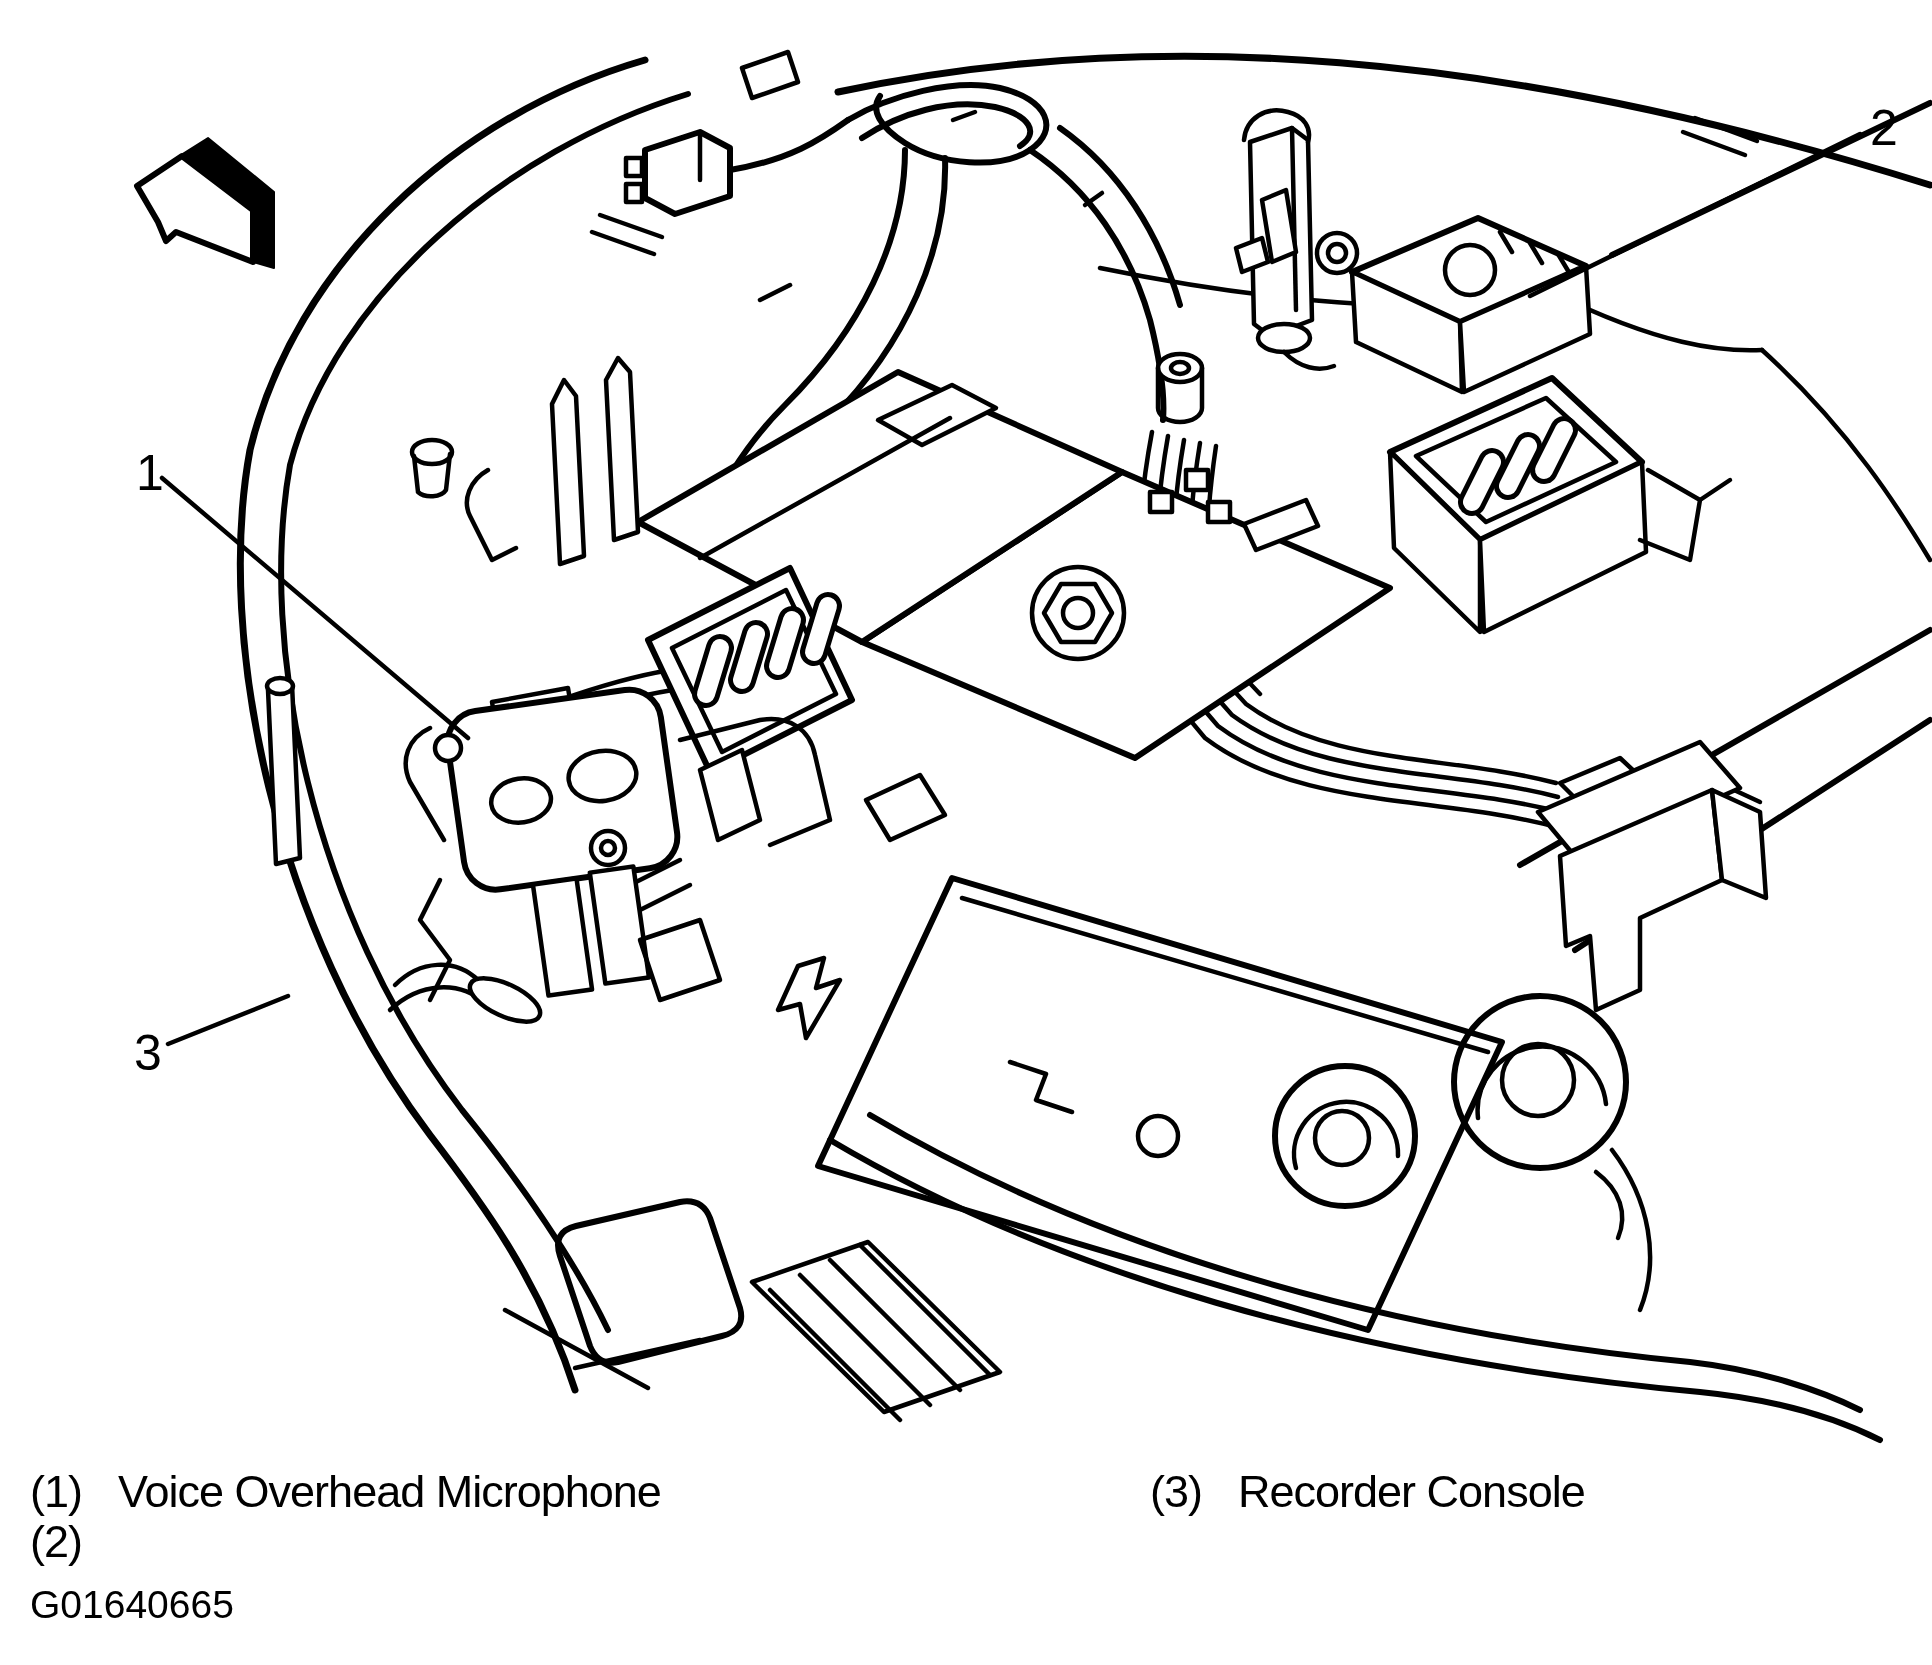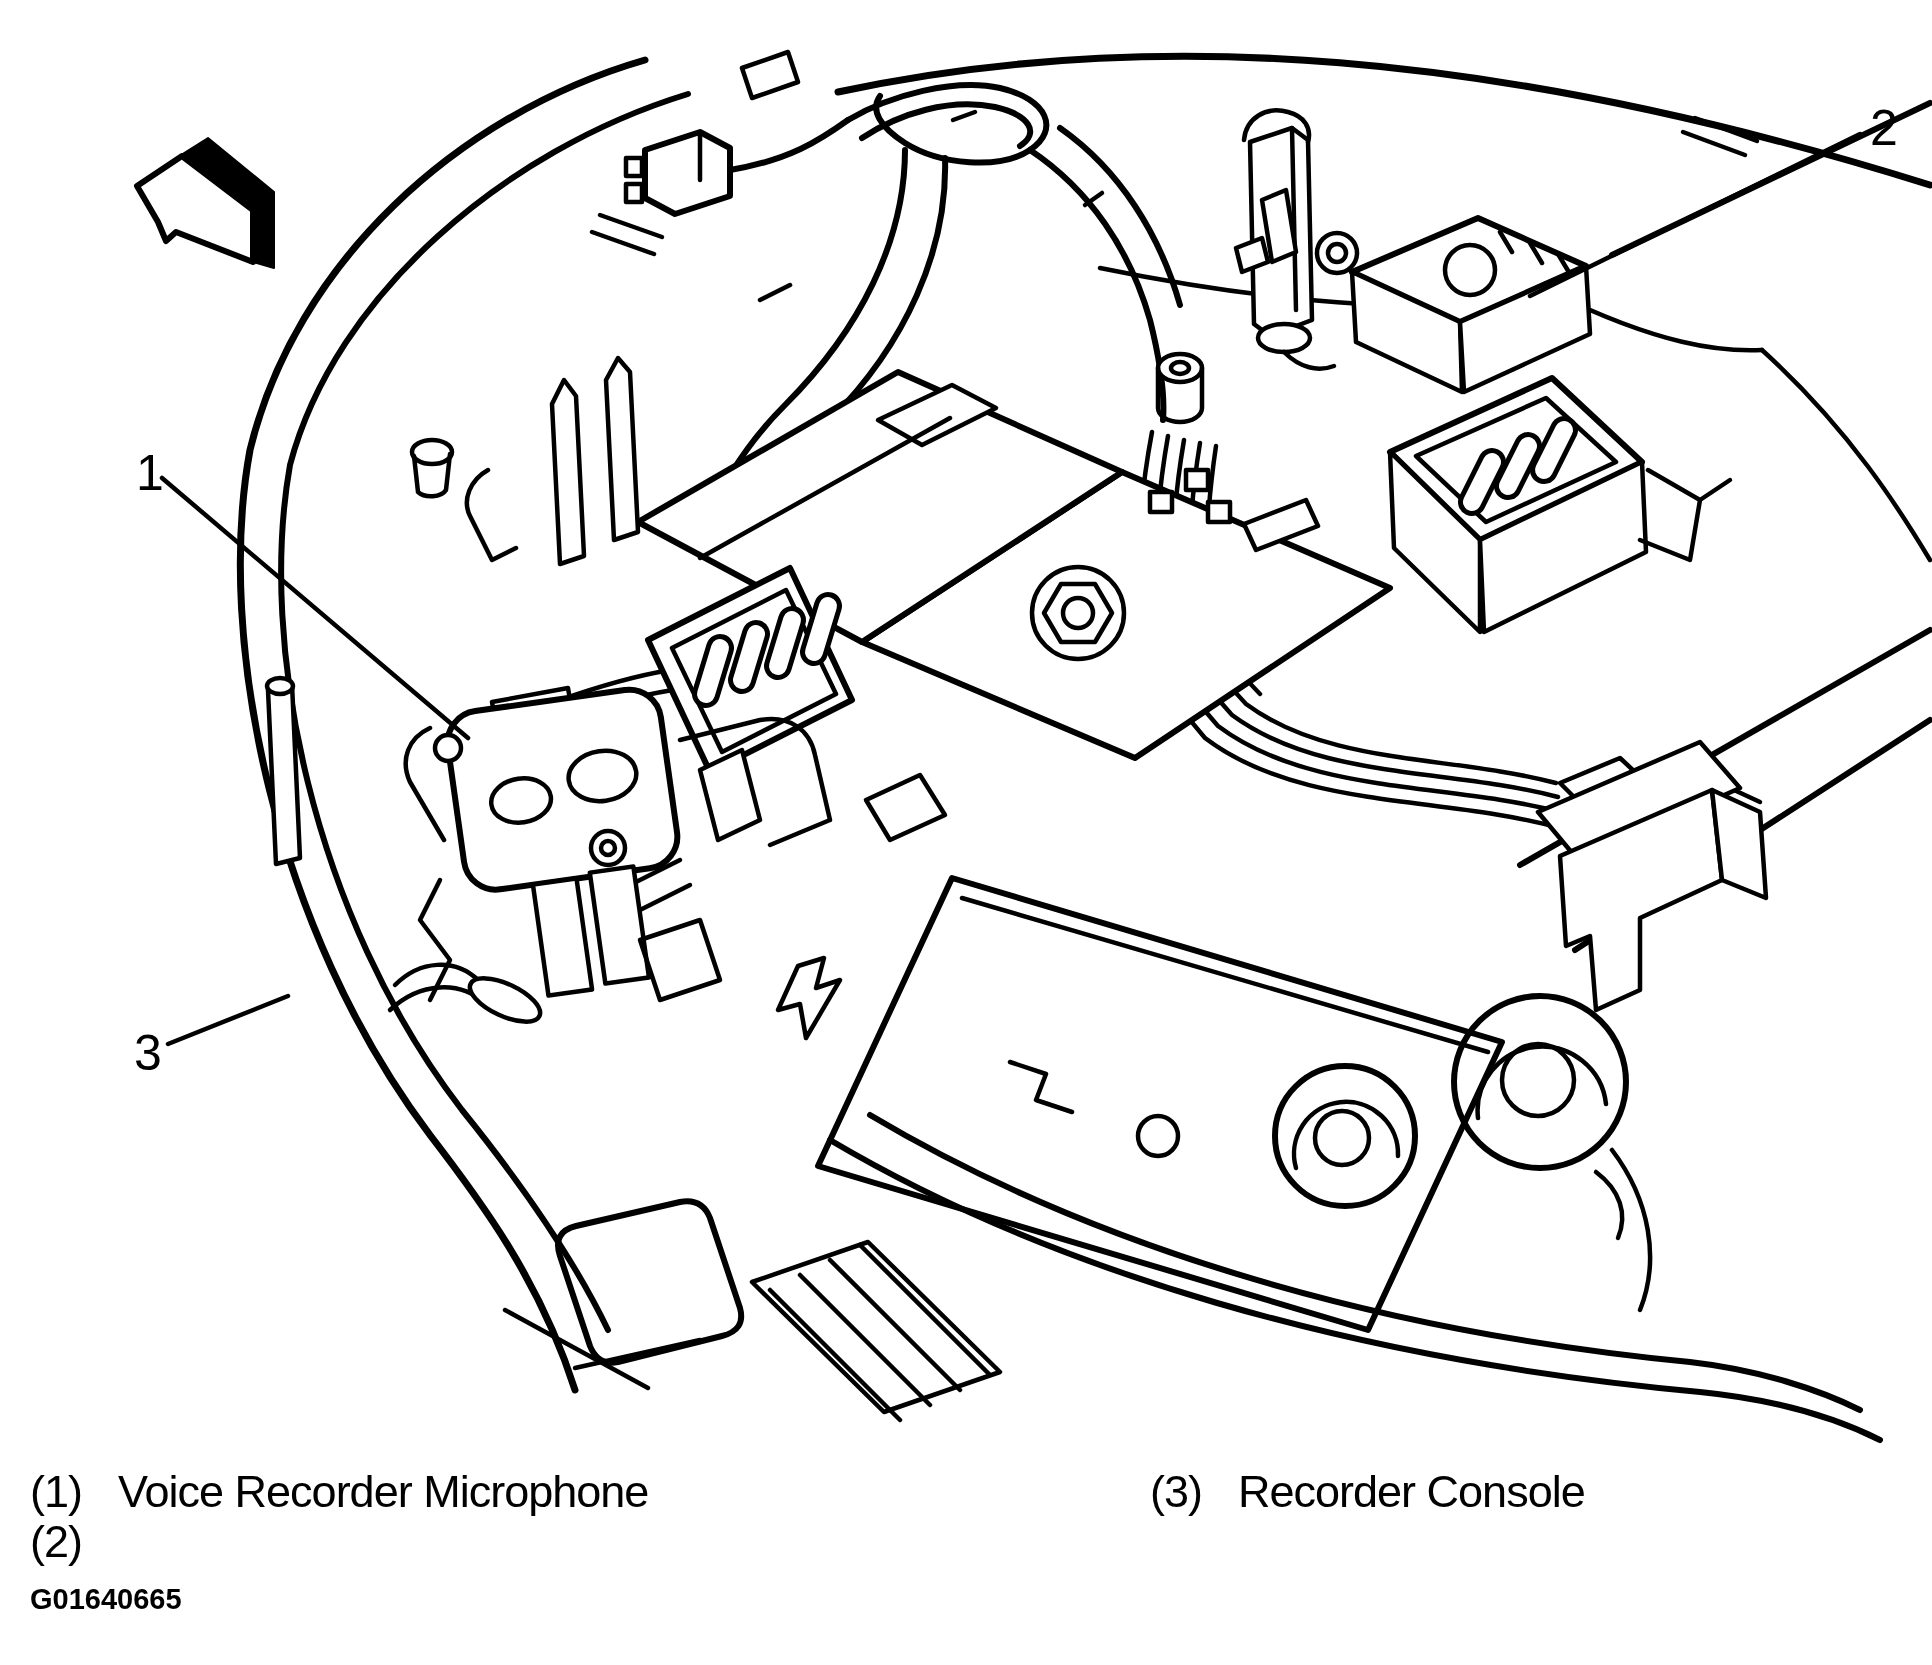--- a/index.html
+++ b/index.html
@@ -2,21 +2,21 @@
 <html><head>
 <meta charset="utf-8">
 <style>
   html,body{margin:0;padding:0;background:#ffffff;}
   #page{position:relative;width:1932px;height:1665px;background:#ffffff;overflow:hidden;
         font-family:"Liberation Sans", sans-serif;color:#000;}
   #art{position:absolute;left:0;top:0;}
   .legend-row{position:absolute;display:flex;align-items:baseline;font-size:45px;
               letter-spacing:-1px;white-space:nowrap;color:#000;}
   .legend-num{display:inline-block;width:88px;}
-  #figcode{position:absolute;left:30px;top:1583px;font-size:29px;font-weight:bold;
+  #figcode{position:absolute;left:30px;top:1583px;font-size:39px;font-weight:normal;
            letter-spacing:0;}
   svg text.callout{font-family:"Liberation Sans",sans-serif;font-size:50px;fill:#000;}
   svg .ln{fill:none;stroke:#000;stroke-width:6;stroke-linecap:round;stroke-linejoin:round;}
   svg .th{fill:none;stroke:#000;stroke-width:4.5;stroke-linecap:round;stroke-linejoin:round;}
   svg .wh{fill:#ffffff;stroke:#000;stroke-width:6;stroke-linejoin:round;}
   svg .wh2{fill:#ffffff;stroke:#000;stroke-width:4.5;stroke-linejoin:round;}
   svg .blk{fill:#000;stroke:#000;stroke-width:2;stroke-linejoin:round;}
   svg .capA{fill:none;stroke:#000;stroke-width:28;stroke-linecap:round;}
   svg .capB{fill:none;stroke:#fff;stroke-width:18;stroke-linecap:round;}
 </style>
@@ -214,21 +214,21 @@
       <path class="th" d="M 1860,134 L 1530,296"></path>
       <path class="th" d="M 168,1044 L 288,996"></path>
       <text class="callout" x="150" y="490" text-anchor="middle">1</text>
       <text class="callout" x="1884" y="145" text-anchor="middle">2</text>
       <text class="callout" x="148" y="1070" text-anchor="middle">3</text>
     </g>
   </svg>
 
   <div class="legend-row" style="left:30px;top:1466px;">
     <span class="legend-num">(1)</span>
-    <span>Voice Recorder Microphone</span>
+    <span>Voice Overhead Microphone</span>
   </div>
   <div class="legend-row" style="left:30px;top:1516px;">
     <span class="legend-num">(2)</span>
   </div>
   <div class="legend-row" style="left:1150px;top:1466px;">
     <span class="legend-num">(3)</span>
     <span>Recorder Console</span>
   </div>
 
   <div id="figcode">G01640665</div>

